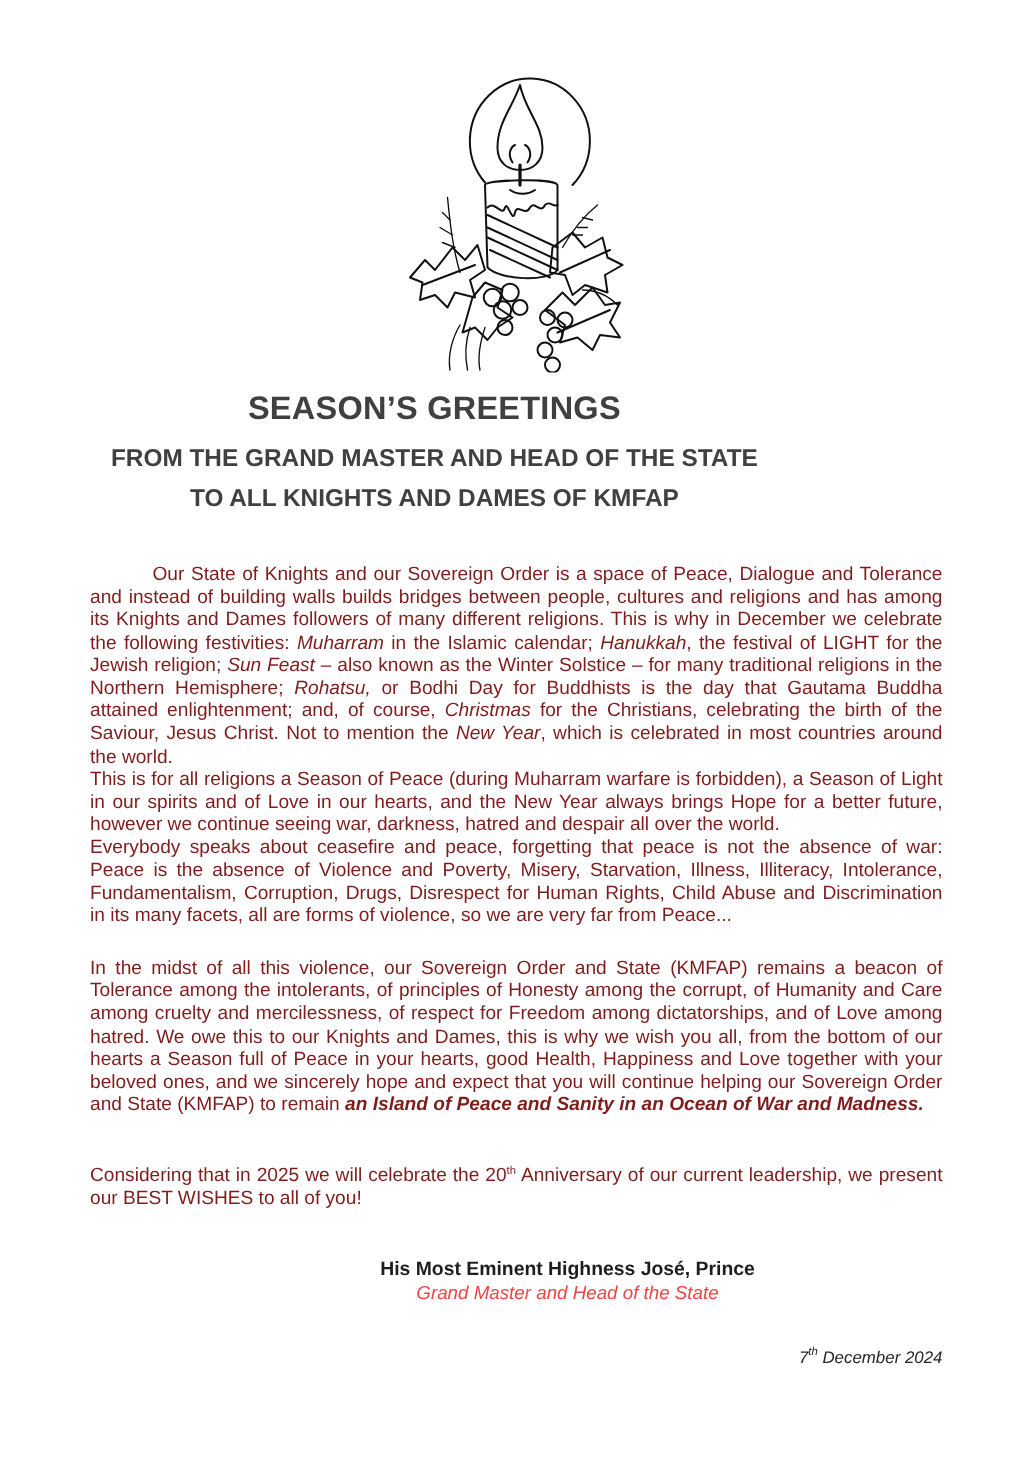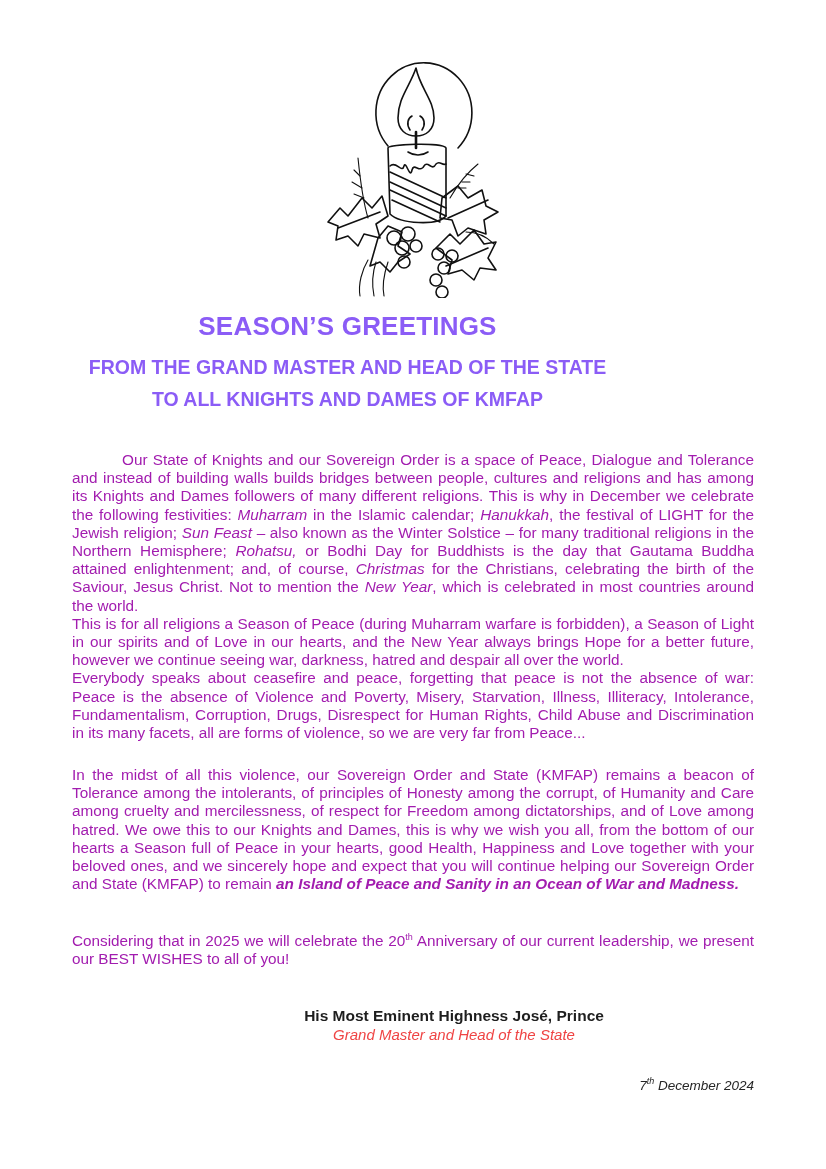--- a/index.html
+++ b/index.html
@@ -1,22 +1,22 @@
 <!DOCTYPE html>
 <html><head>
 <meta charset="utf-8">
 <style>
   html, body { margin: 0; padding: 0; background: #ffffff; }
   body { width: 826px; height: 1169px; position: relative; overflow: hidden; font-family: "Liberation Sans", sans-serif; color: #222222; }
   .illustration { position: absolute; left: 318px; top: 48px; width: 196px; height: 250px; }
-  .title { position: absolute; left: 0; width: 695px; text-align: center; font-weight: bold; color: #8b5cf6; margin: 0; }
+  .title { position: absolute; left: 0; width: 695px; text-align: center; font-weight: bold; color: #404040; margin: 0; }
   .t1 { top: 311px; font-size: 26px; letter-spacing: 0.2px; }
   .t2 { top: 356px; font-size: 19.5px; text-align: center; }
   .t3 { top: 388px; font-size: 19.5px; text-align: center; }
-  .body { position: absolute; left: 72px; width: 682px; font-size: 15.3px; line-height: 18.2px; text-align: justify; color: #a21caf; }
+  .body { position: absolute; left: 72px; width: 682px; font-size: 15.3px; line-height: 18.2px; text-align: justify; color: #7f1d1d; }
   .body p { margin: 0; }
   .indent { text-indent: 50px; }
   .p1 { top: 451px; }
   .p2 { top: 766px; }
   .p3 { top: 932px; }
   sup { font-size: 9px; line-height: 0; vertical-align: 6px; margin-top: 12px; }
   .sig { position: absolute; left: 0; width: 826px; text-align: center; padding-left: 41px; }
   .sig-name { top: 1007px; font-weight: bold; font-size: 15.5px; color: #1e1e1e; }
   .sig-title { top: 1026px; font-style: italic; font-size: 15px; color: #ef4444; }
   .date { position: absolute; right: 72px; top: 1078px; font-style: italic; font-size: 13.5px; color: #262626; }

